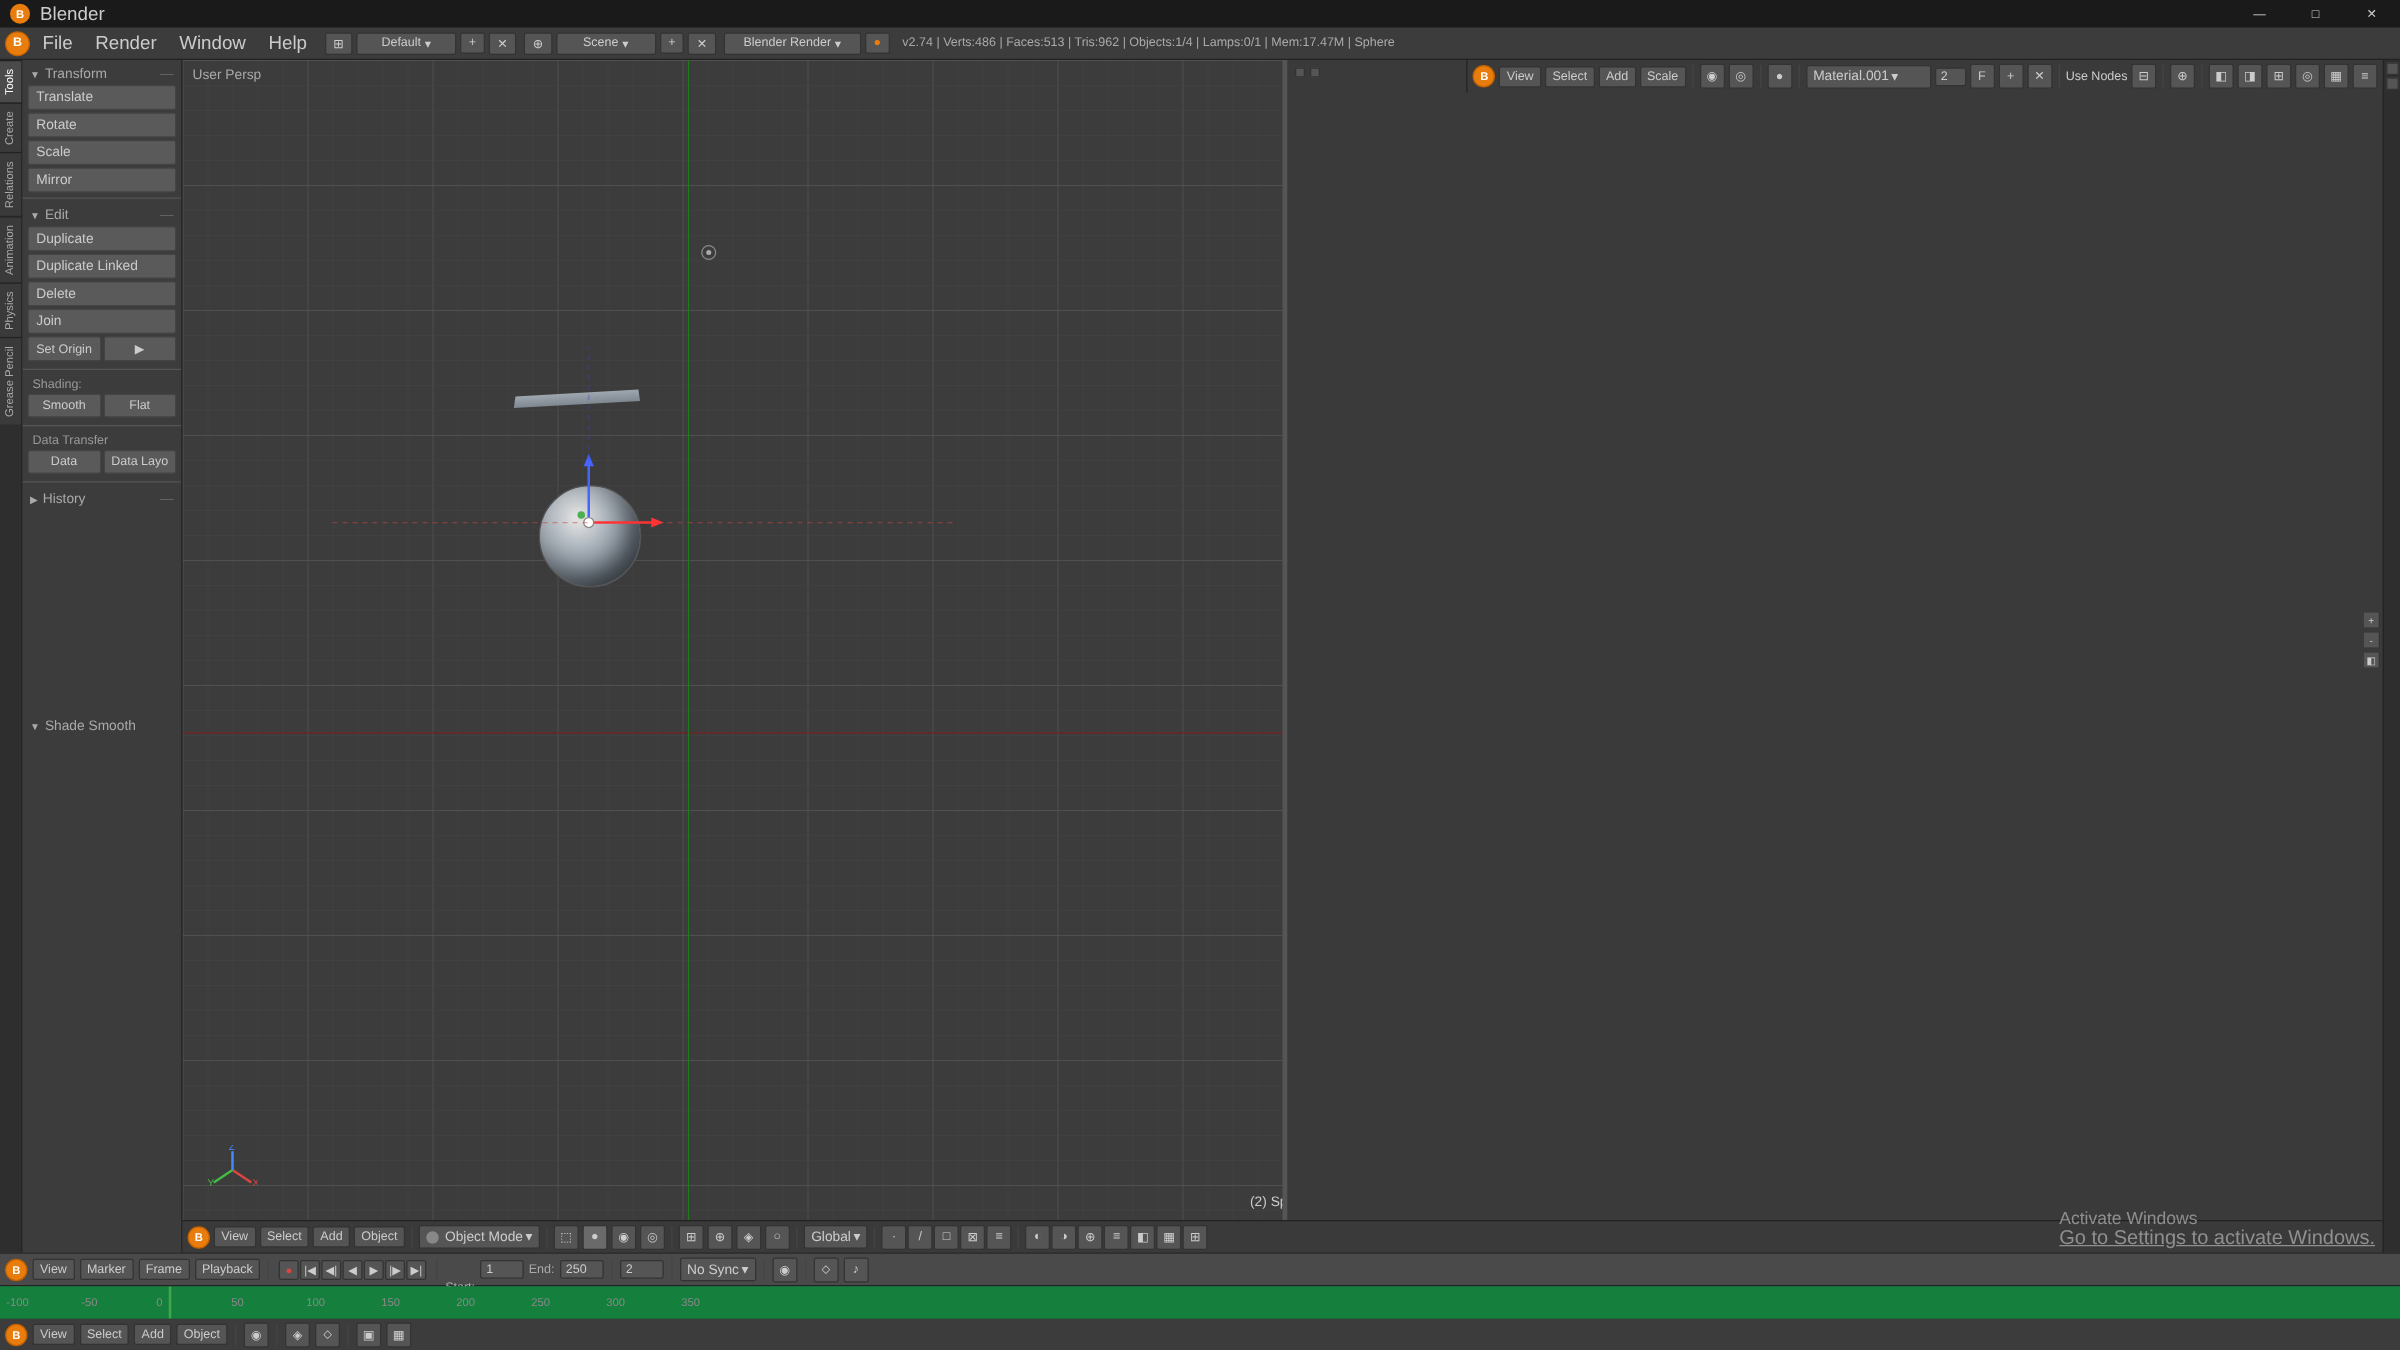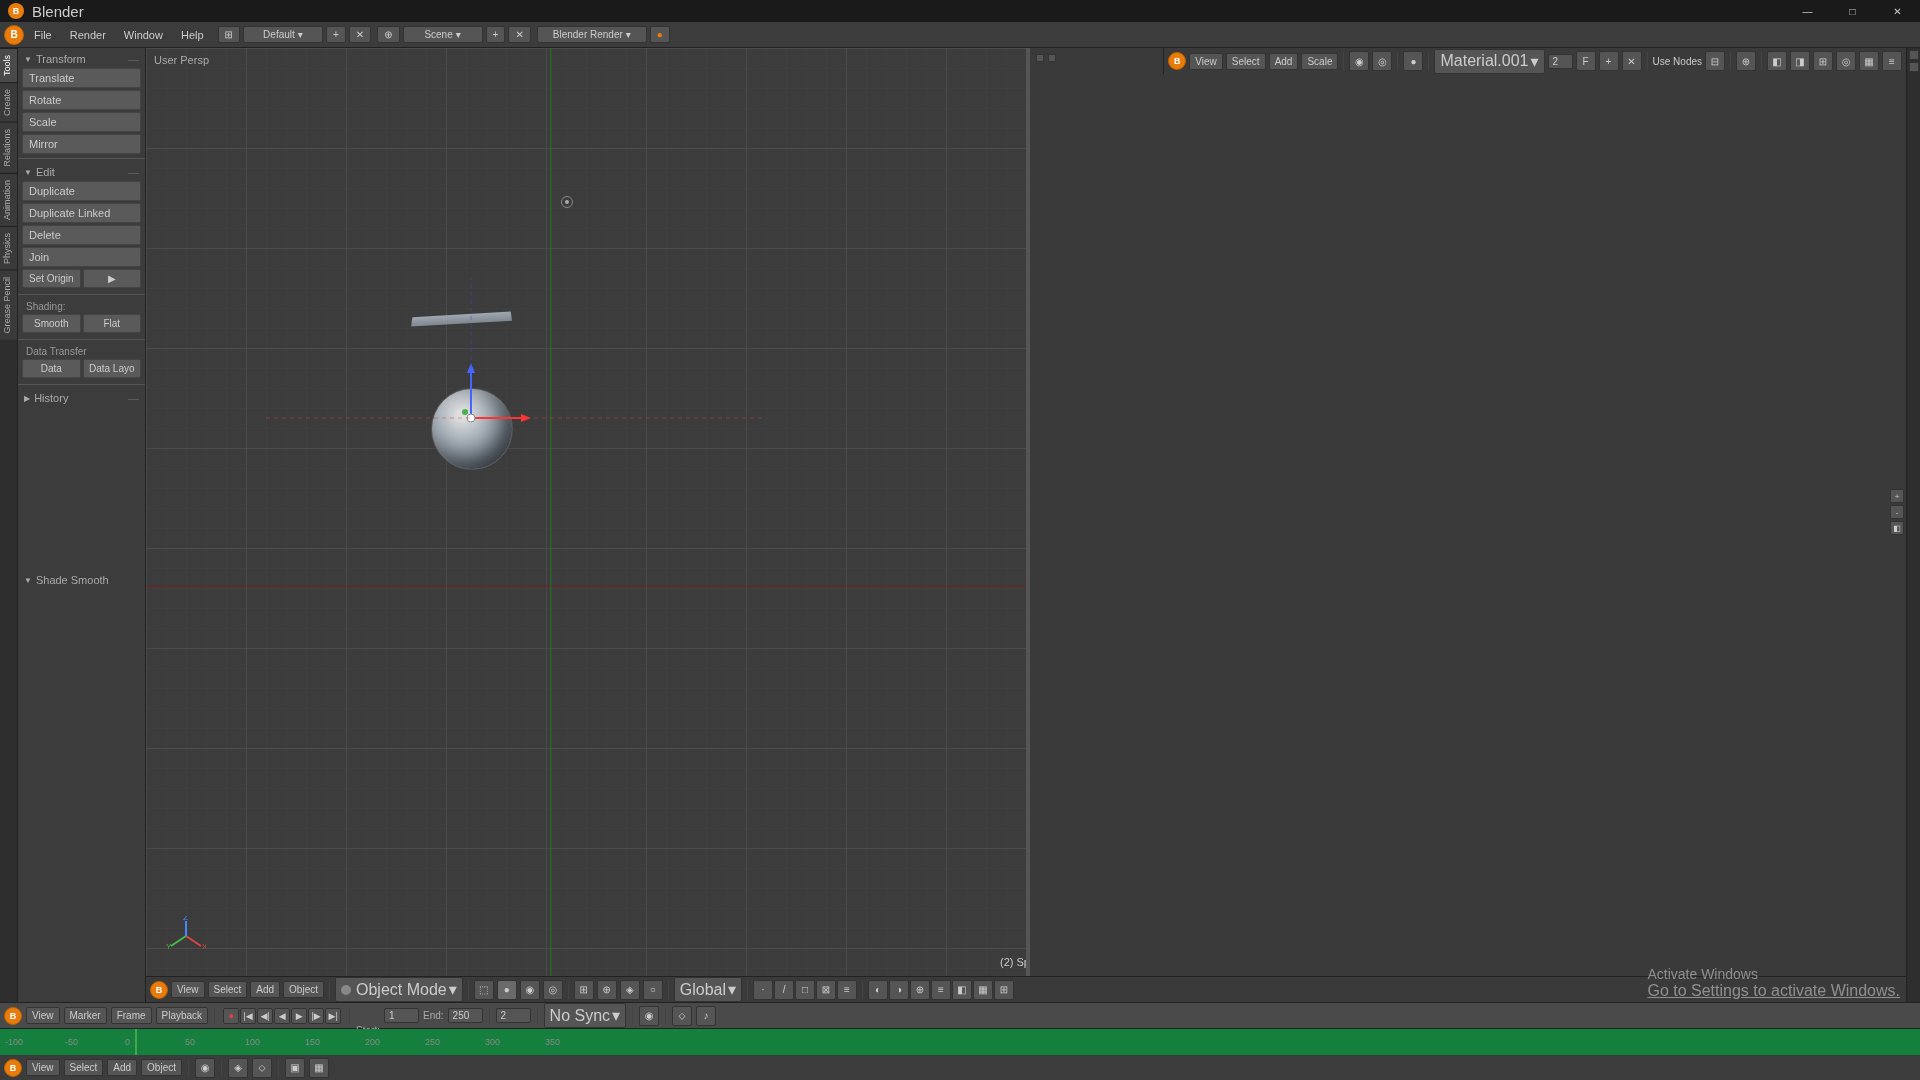--- a/index.html
+++ b/index.html
@@ -58,21 +58,21 @@
       display: flex;
       align-items: center;
       padding: 0 4px;
       gap: 2px;
       border-bottom: 1px solid #222;
     }
     .menu-item {
       padding: 2px 8px;
       cursor: pointer;
       color: #ccc;
-      font-size: 11px;
+      font-size: 15px;
       border-radius: 2px;
     }
     .header-btn {
       padding: 2px 6px;
       background: #555;
       border: 1px solid #333;
       color: #ccc;
       font-size: 10px;
       cursor: pointer;
       border-radius: 2px;
@@ -291,21 +291,21 @@
       font-size: 10px;
       cursor: pointer;
       border-radius: 2px;
     }
     .vp-dropdown {
       display: flex; align-items: center; gap: 2px;
       padding: 2px 5px;
       background: #555;
       border: 1px solid #333;
       color: #ccc;
-      font-size: 16px;
+      font-size: 11px;
       cursor: pointer;
       border-radius: 2px;
     }
     .separator-v {
       width: 1px; height: 18px;
       background: #444;
       margin: 0 2px;
     }
     .icon-btn {
       width: 20px; height: 20px;
@@ -457,20 +457,21 @@
     <div class="header-btn">✕</div>
   </div>
 
   <div style="display:flex;align-items:center;gap:3px;margin-left:4px;">
     <div class="header-dropdown" style="min-width:110px;">
       <span>Blender Render</span> ▾
     </div>
     <div class="header-btn" style="color:#e87d0d;">●</div>
   </div>
 
+  <div class="status-bar-top">v2.74 | Verts:486 | Faces:513 | Tris:962 | Objects:1/4 | Lamps:0/1 | Mem:17.47M | Sphere</div>
 </div>
 
 <div id="main-layout" style="height: calc(1080px - 22px - 26px - 52px - 26px); display:flex;">
 
   <div id="side-tabs">
     <div class="side-tab active">Tools</div>
     <div class="side-tab">Create</div>
     <div class="side-tab">Relations</div>
     <div class="side-tab">Animation</div>
     <div class="side-tab">Physics</div>

